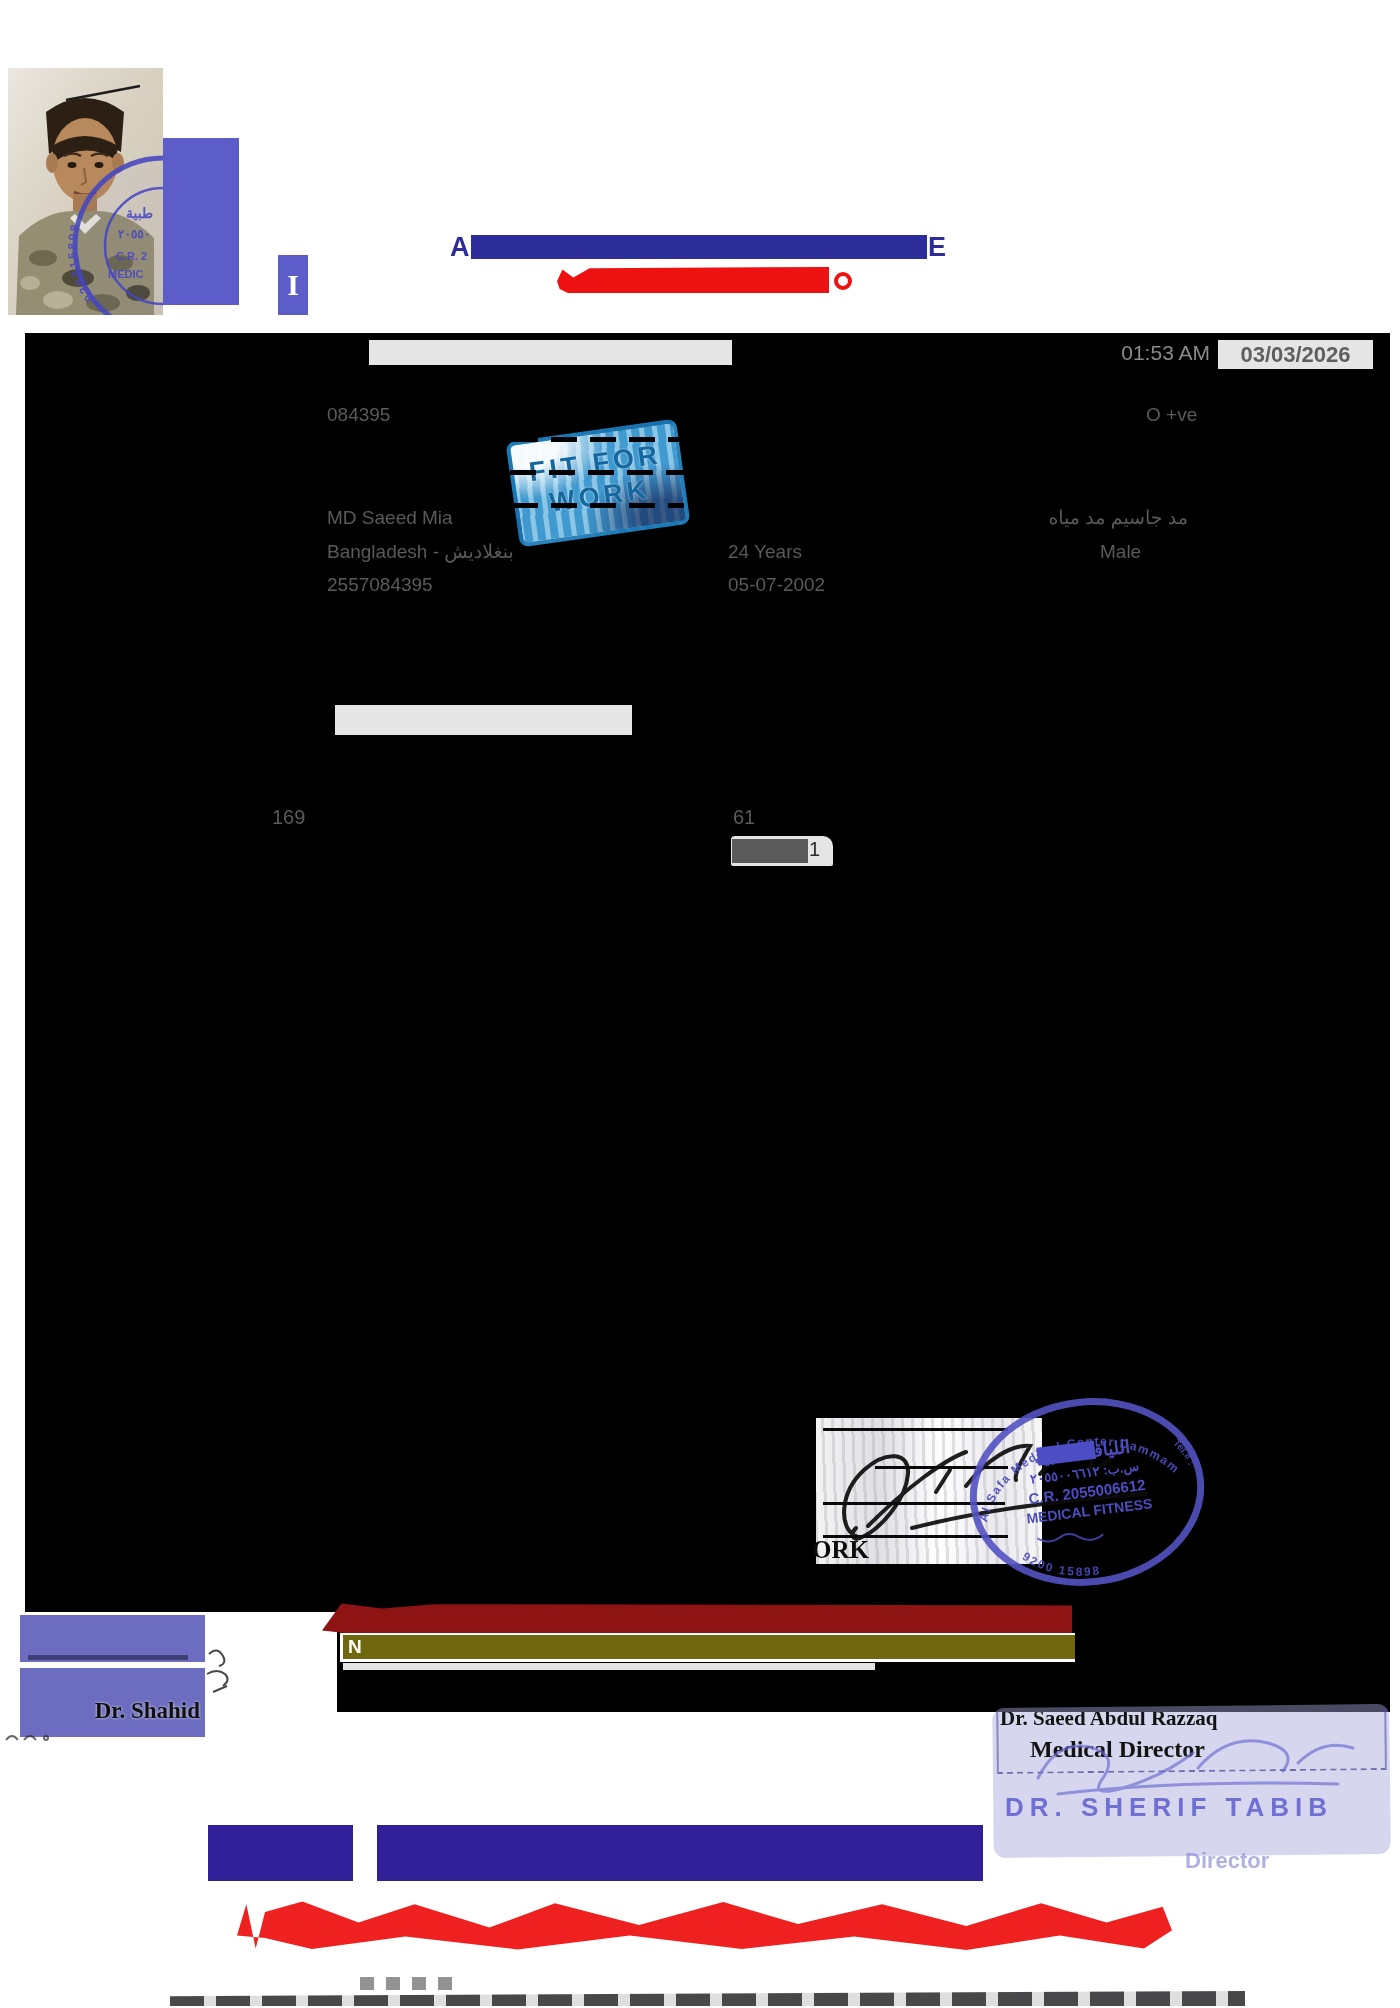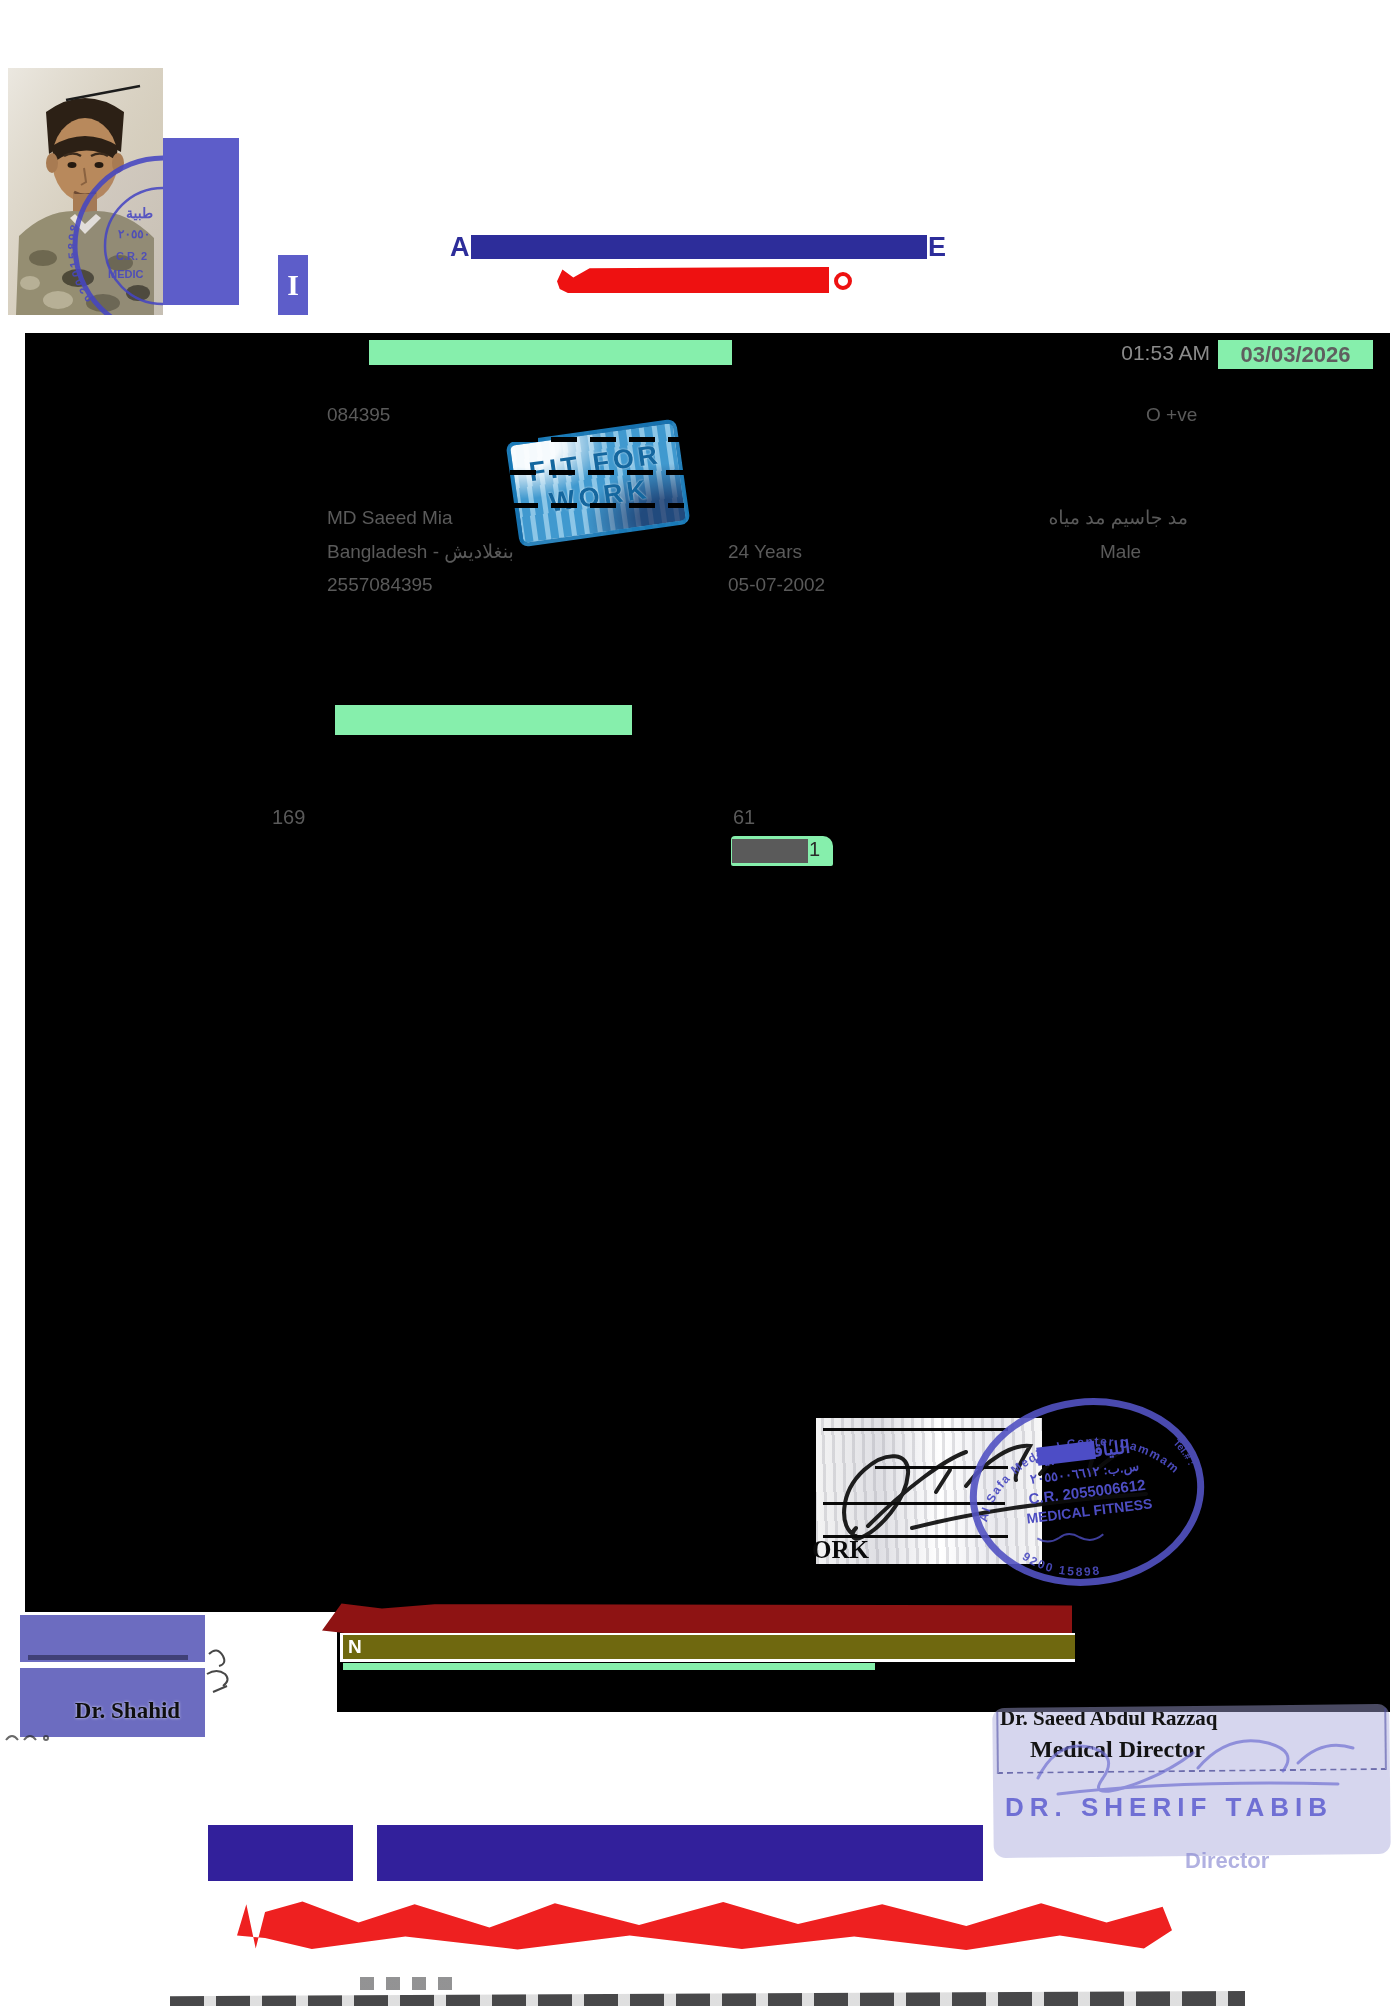--- a/index.html
+++ b/index.html
@@ -1,21 +1,21 @@
 <!DOCTYPE html>
 <html><head>
 <meta charset="utf-8">
 <style>
   html,body{margin:0;padding:0;background:#fff;}
   .page{position:relative;width:1400px;height:2008px;background:#fff;overflow:hidden;
         font-family:"Liberation Sans",sans-serif;}
   .abs{position:absolute;}
   .gtxt{color:#5a5a5a;font-size:19px;white-space:nowrap;}
   .blk{background:#000;}
-  .wbar{background:#86efac;}
+  .wbar{background:#e5e5e5;}
   .serif{font-family:"Liberation Serif",serif;}
   .titleLetter{color:#2d2d9a;font-weight:bold;font-size:27px;line-height:28px;}
   .titleBar{background:#2d2d9a;height:24px;flex:1;margin:2px 1px 0 1px;}
   .redring{width:10px;height:10px;border:4px solid #ee1111;border-radius:50%;}
   .fitStamp{border:4px solid rgba(21,118,180,.9);border-radius:9px;
     background:
       radial-gradient(ellipse at 12% 6%, rgba(255,255,255,.95) 0 14%, rgba(255,255,255,0) 38%),
       radial-gradient(ellipse at 88% 92%, rgba(20,40,90,.7) 0 12%, rgba(20,40,90,0) 40%),
       repeating-linear-gradient(92deg, rgba(255,255,255,.35) 0 5px, rgba(36,126,186,.35) 5px 13px),
       #4fa8da;
@@ -186,21 +186,21 @@
   <div class="abs" style="left:322px;top:1603px;width:750px;height:30px;background:#8e1313;
        clip-path:polygon(0 92%,2.6% 2%,8% 18%,15% 4%,100% 8%,100% 100%,3% 100%);"></div>
   <div class="abs oliveBar" style="left:340px;top:1633px;width:732px;height:24px;">
     <span style="color:#fff;font-weight:bold;font-size:19px;margin-left:5px;line-height:24px;">N</span>
   </div>
   <div class="abs wbar" style="left:343px;top:1663px;width:532px;height:7px;"></div>
 
   <div class="abs" style="left:20px;top:1615px;width:185px;height:122px;background:#6c6cc0;"></div>
   <div class="abs" style="left:18px;top:1662px;width:190px;height:6px;background:#fff;"></div>
   <div class="abs" style="left:28px;top:1655px;width:160px;height:5px;background:rgba(10,10,30,.45);"></div>
-  <div class="abs serif" style="left:55px;top:1698px;width:145px;text-align:center;color:#0f0f0f;
+  <div class="abs serif" style="left:55px;top:1698px;width:145px;text-align:right;color:#0f0f0f;
        font-weight:bold;font-size:23px;text-shadow:0 0 3px rgba(255,255,255,.8);">Dr. Shahid</div>
   <svg class="abs" style="left:203px;top:1640px;" width="36" height="60" viewBox="0 0 36 60">
     <g stroke="#1a1a1a" stroke-width="2" fill="none" opacity=".8">
       <path d="M6,14 q8,-8 14,2 q4,8 -4,10"></path>
       <path d="M4,34 q10,-6 18,0 q6,6 -2,12"></path>
       <path d="M10,52 l14,-6"></path>
     </g>
   </svg>
   <svg class="abs" style="left:2px;top:1728px;" width="50" height="18" viewBox="0 0 50 18">
     <g stroke="#2a2a2a" stroke-width="2" fill="none" opacity=".7">

